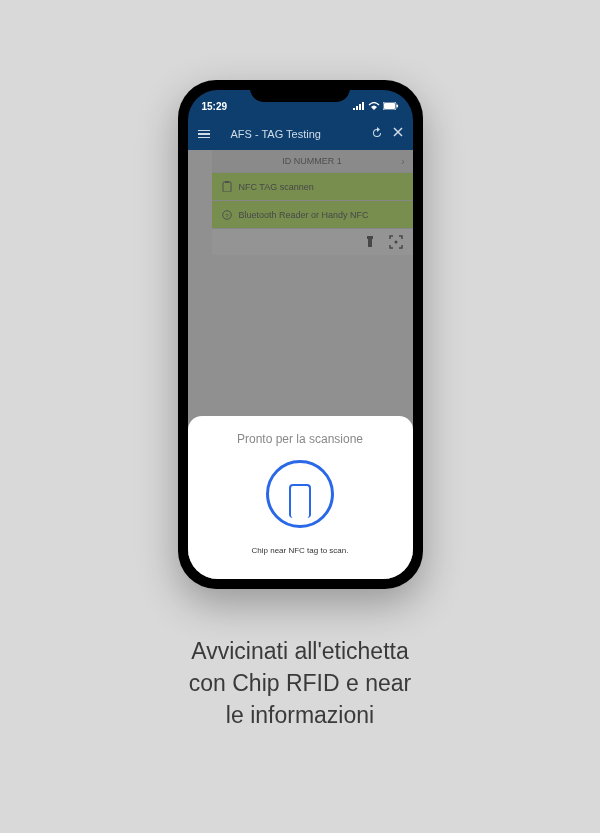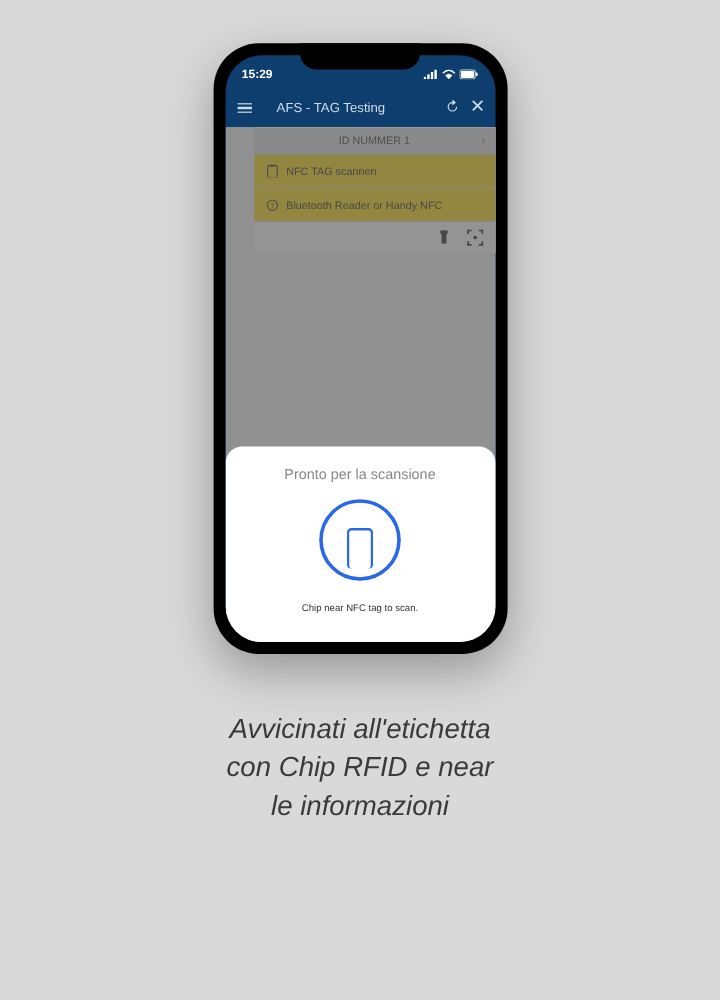--- a/index.html
+++ b/index.html
@@ -7,21 +7,21 @@
       width: 600px;
       height: 833px;
       background: #d9d9d9;
       font-family: -apple-system, BlinkMacSystemFont, 'Segoe UI', sans-serif;
       display: flex;
       flex-direction: column;
       align-items: center;
       overflow: hidden;
     }
     .phone-frame {
-      margin-top: 36px;
+      margin-top: 80px;
       width: 245px;
       height: 509px;
       background: #000;
       border-radius: 38px;
       padding: 10px;
       position: relative;
       box-shadow: 0 15px 40px rgba(0,0,0,0.3);
     }
     .phone-screen {
       width: 100%;
@@ -100,21 +100,21 @@
       font-size:10px;
     }
     .list-item {
       padding: 8px 10px;
       font-size: 9px;
       color: #555;
       display: flex;
       align-items: center;
       gap: 6px;
       border-bottom: 1px solid #e0e0e0;
-      background:#fde047;
+      background:#bef264;
     }
     .list-item.light { background:#fafafa; color:#888; }
     .icon-box {
       width: 11px;
       height: 11px;
       display:inline-flex;
       align-items:center;
       justify-content:center;
     }
     .action-icons {
@@ -177,21 +177,20 @@
       font-weight: 500;
       cursor: pointer;
     }
     .caption {
       margin-top: 46px;
       text-align: center;
       color: #3a3a3a;
       font-size: 23px;
       line-height: 1.4;
       padding: 0 30px;
-      font-style: italic;
     }
   </style>
 </head>
 <body>
 
 <div class="phone-frame">
   <div class="notch"></div>
   <div class="phone-screen">
 
     <div class="status-bar">

